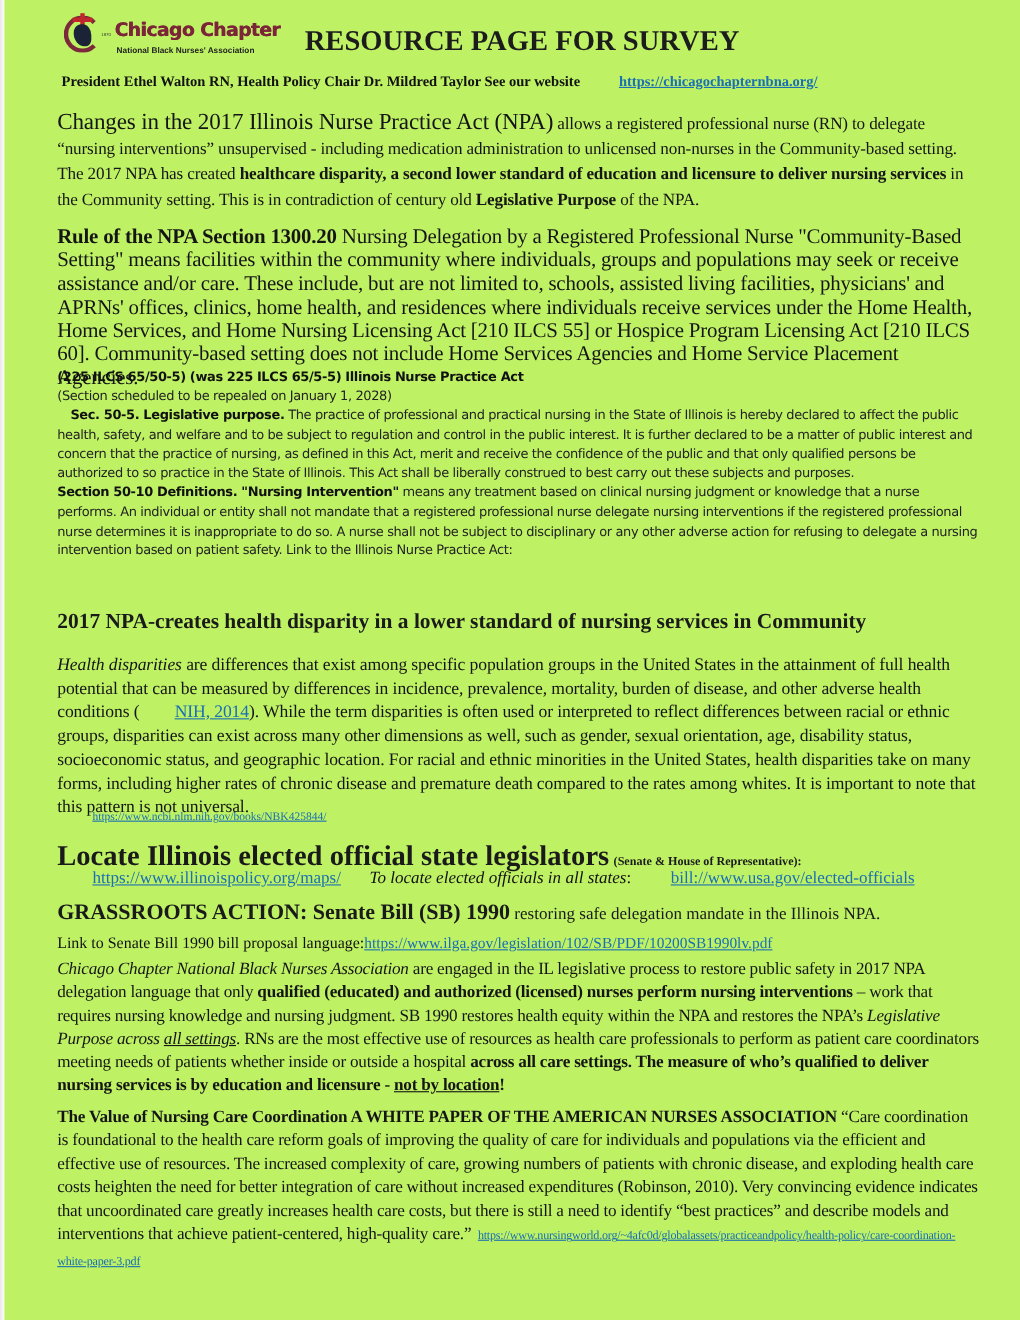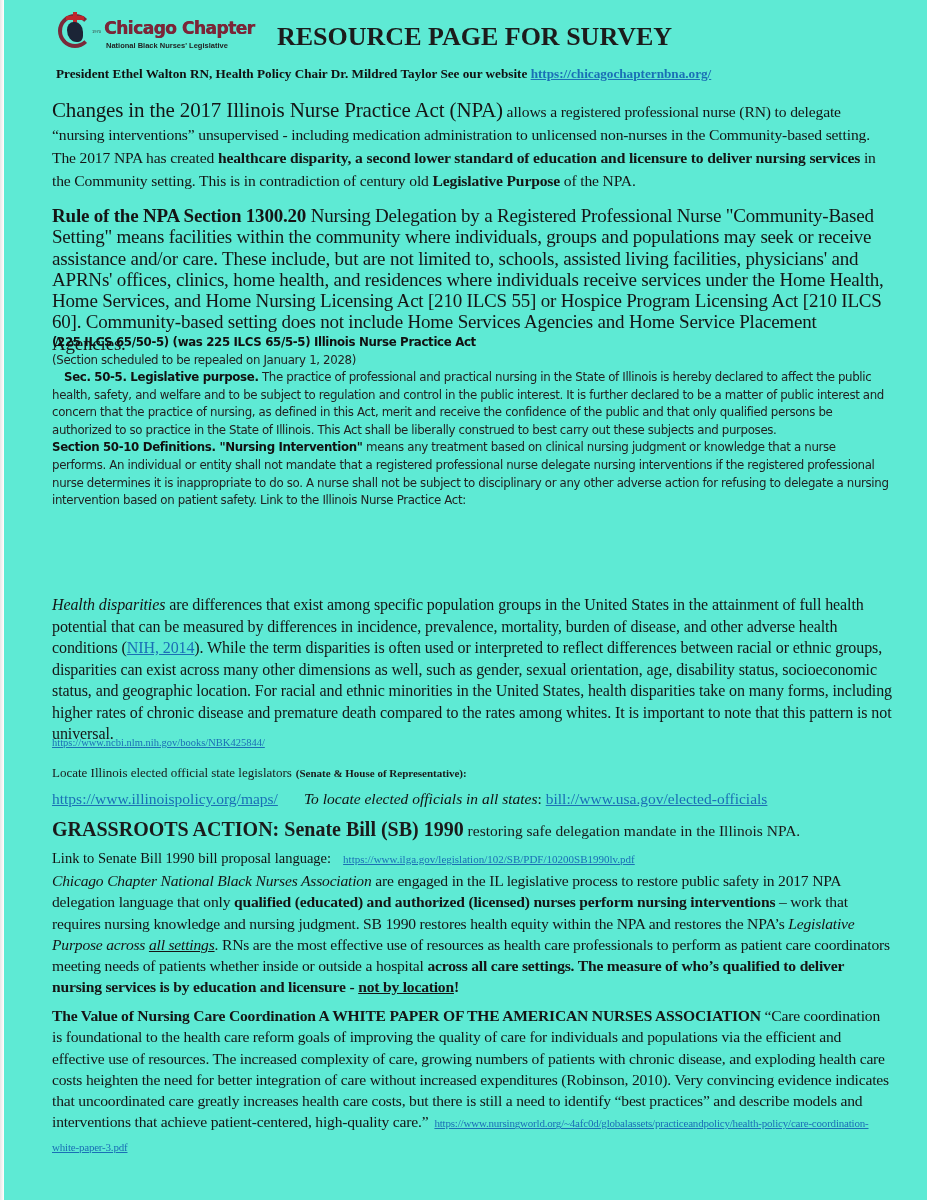--- a/index.html
+++ b/index.html
@@ -1,19 +1,19 @@
 <!DOCTYPE html>
 <html><head>
 <meta charset="utf-8">
 <style>
   html, body { margin: 0; padding: 0; background: #ffffff; }
   body { width: 927px; height: 1200px; overflow: hidden; position: relative; color: #111; font-family: "Liberation Serif", serif; }
-  .page { position: absolute; left: 0; top: 0; width: 927px; height: 1200px; background: #5eead4; }
+  .page { position: absolute; left: 0; top: 0; width: 927px; height: 1200px; background: #bef264; }
   .scan-edge { position: absolute; left: 0; top: 0; width: 4px; height: 1200px; background: linear-gradient(90deg,#e6e6e6,#fff); }
-  a, .link { color: #1a6fb5; text-decoration: underline; }
+  a, .link { color: #1a6fb5; text-decoration: underline; margin-left: 32px; }
 
   
   .header { position: absolute; left: 52px; top: 8px; width: 860px; height: 80px; }
   .logo { position: absolute; left: 2px; top: 4px; width: 200px; height: 48px; }
   .logo-circle { position: absolute; left: 4px; top: 2px; width: 34px; height: 34px; border-radius: 50%; border: 4px solid #7a2a3a; border-right-color: transparent; box-sizing: border-box; }
   .logo-cross-h { position: absolute; left: 12px; top: 4px; width: 18px; height: 4px; background: #c0272d; }
   .logo-cross-v { position: absolute; left: 19px; top: 0px; width: 4px; height: 12px; background: #c0272d; }
   .logo-africa { position: absolute; left: 13px; top: 10px; width: 16px; height: 20px; background: #1b2436; border-radius: 40% 50% 30% 60%; }
   .logo-est { position: absolute; left: 38px; top: 17px; font-family: "Liberation Sans", sans-serif; font-size: 4px; color: #333; }
   .logo-title { position: absolute; left: 50px; top: 6px; font-family: "DejaVu Sans", sans-serif; font-weight: bold; font-size: 17px; color: #7b2638; letter-spacing: -0.5px; white-space: nowrap; text-shadow: 0.5px 0 0 #7b2638; }
@@ -30,51 +30,51 @@
   .legal { position: absolute; left: 52px; width: 840px; font-family: "DejaVu Sans", sans-serif; font-size: 11.8px; line-height: 17.6px; color: #222; letter-spacing: -0.35px; }
   .legal b { color: #111; }
   .legal-head { top: 334px; }
   .legal-body { top: 369px; }
 
   .h2 { position: absolute; left: 52px; top: 555px; font-family: "Liberation Serif", serif; font-weight: bold; font-size: 19.5px; white-space: nowrap; color: #1a1a1a; }
   .p3 { top: 594px; font-size: 16px; line-height: 21.5px; letter-spacing: -0.1px; }
   .ncbi { position: absolute; left: 52px; top: 737px; font-size: 10.5px; font-family: "Liberation Serif", serif; }
 
   .h3 { position: absolute; left: 52px; top: 763px; white-space: nowrap; font-family: "Liberation Serif", serif; color: #1a1a1a; }
-  .h3 .big { font-weight: normal; font-size: 13px; }
+  .h3 .big { font-weight: bold; font-size: 26px; }
   .h3 .small { font-weight: bold; font-size: 11px; margin-left: 4px; }
   .locate-links { position: absolute; left: 52px; top: 790px; font-size: 15.5px; white-space: nowrap; font-family: "Liberation Serif", serif; }
   .locate-links .sep { display: inline-block; width: 26px; }
 
   .h4 { position: absolute; left: 52px; top: 818px; white-space: nowrap; font-family: "Liberation Serif", serif; color: #1a1a1a; }
   .h4 .big { font-weight: bold; font-size: 20px; }
   .h4 .rest { font-size: 15.5px; }
   .sb-link-line { position: absolute; left: 52px; top: 850px; white-space: nowrap; font-size: 14.5px; font-family: "Liberation Serif", serif; }
-  .sb-link-line a { font-size: 11px; margin-left: 12px; }
+  .sb-link-line a { font-size: 14px; margin-left: 0; }
 
   .p4 { top: 870px; font-size: 15.6px; line-height: 21.3px; letter-spacing: -0.2px; }
 
   .p5 { top: 1005px; font-size: 15.6px; line-height: 21.3px; letter-spacing: -0.2px; }
   .p5 .white-link { font-size: 11px; margin-left: 6px; }
 </style>
 </head>
 <body>
 
 <div class="page">
   <div class="scan-edge"></div>
 
   <div class="header">
     <div class="logo">
       <div class="logo-circle"></div>
       <div class="logo-cross-h"></div>
       <div class="logo-cross-v"></div>
       <div class="logo-africa"></div>
       <span class="logo-est">1970</span>
       <span class="logo-title">Chicago Chapter</span>
-      <span class="logo-sub">National Black Nurses' Legislative</span>
+      <span class="logo-sub">National Black Nurses' Association</span>
     </div>
     <div class="main-title">RESOURCE PAGE FOR SURVEY</div>
     <div class="byline">
       <span>President Ethel Walton RN, Health Policy Chair Dr. Mildred Taylor See our website </span><a class="link">https://chicagochapternbna.org/</a>
     </div>
   </div>
 
   <div class="para p1">
     <span class="lead">Changes in the 2017 Illinois Nurse Practice Act (NPA)</span><span> allows a registered professional nurse (RN) to delegate “nursing interventions” unsupervised - including medication administration to unlicensed non-nurses in the Community-based setting. The 2017 NPA has created </span><b>healthcare disparity, a second lower standard of education and licensure to deliver nursing services</b><span> in the Community setting. This is in contradiction of century old </span><b>Legislative Purpose</b><span> of the NPA.</span>
   </div>
@@ -85,20 +85,21 @@
 
   <div class="legal legal-head">
     <div><b>(225 ILCS 65/50-5) (was 225 ILCS 65/5-5) Illinois Nurse Practice Act</b></div>
     <div>(Section scheduled to be repealed on January 1, 2028)</div>
   </div>
   <div class="legal legal-body">
     <div style="text-indent:12px"><b>Sec. 50-5. Legislative purpose.</b><span> The practice of professional and practical nursing in the State of Illinois is hereby declared to affect the public health, safety, and welfare and to be subject to regulation and control in the public interest. It is further declared to be a matter of public interest and concern that the practice of nursing, as defined in this Act, merit and receive the confidence of the public and that only qualified persons be authorized to so practice in the State of Illinois. This Act shall be liberally construed to best carry out these subjects and purposes.</span></div>
     <div><b>Section 50-10 Definitions. "Nursing Intervention"</b><span> means any treatment based on clinical nursing judgment or knowledge that a nurse performs. An individual or entity shall not mandate that a registered professional nurse delegate nursing interventions if the registered professional nurse determines it is inappropriate to do so. A nurse shall not be subject to disciplinary or any other adverse action for refusing to delegate a nursing intervention based on patient safety.  Link to the Illinois Nurse Practice Act:</span></div>
   </div>
 
+  <div class="h2">2017 NPA-creates health disparity in a lower standard of nursing services in Community</div>
   <div class="para p3">
     <i>Health disparities</i><span> are differences that exist among specific population groups in the United States in the attainment of full health potential that can be measured by differences in incidence, prevalence, mortality, burden of disease, and other adverse health conditions (</span><a class="link">NIH, 2014</a><span>). While the term disparities is often used or interpreted to reflect differences between racial or ethnic groups, disparities can exist across many other dimensions as well, such as gender, sexual orientation, age, disability status, socioeconomic status, and geographic location.  For racial and ethnic minorities in the United States, health disparities take on many forms, including higher rates of chronic disease and premature death compared to the rates among whites. It is important to note that this pattern is not universal.</span>
   </div>
   <a class="link ncbi">https://www.ncbi.nlm.nih.gov/books/NBK425844/</a>
 
   <div class="h3">
     <span class="big">Locate Illinois elected official state legislators</span><span class="small">(Senate &amp; House of Representative):</span>
   </div>
   <div class="locate-links">
     <a class="link">https://www.illinoispolicy.org/maps/</a><span class="sep"></span><i>To locate elected officials in all states</i><span>: </span><a class="link">bill://www.usa.gov/elected-officials</a>

